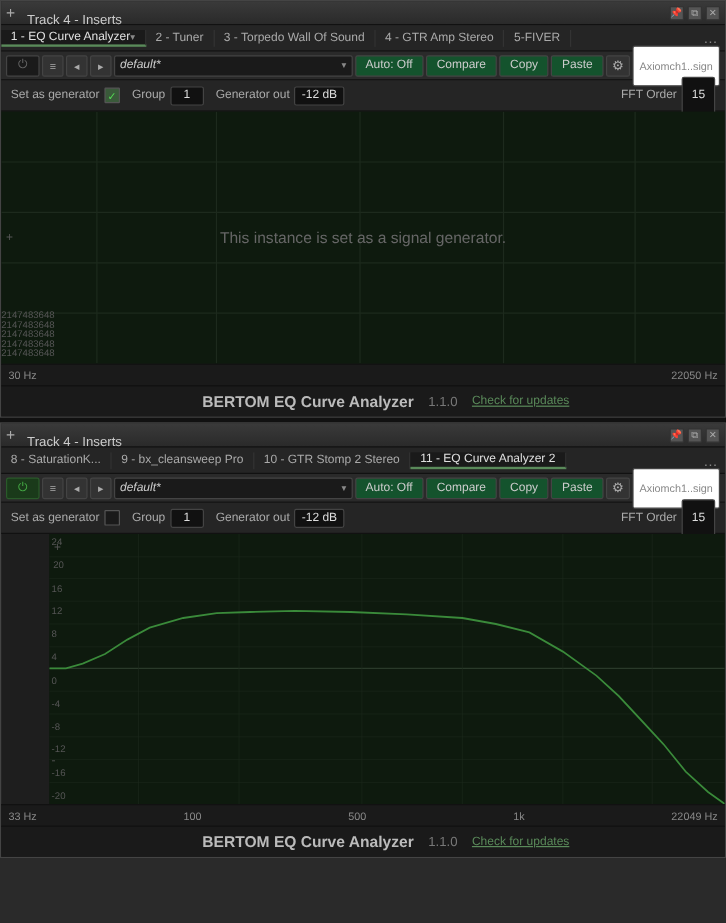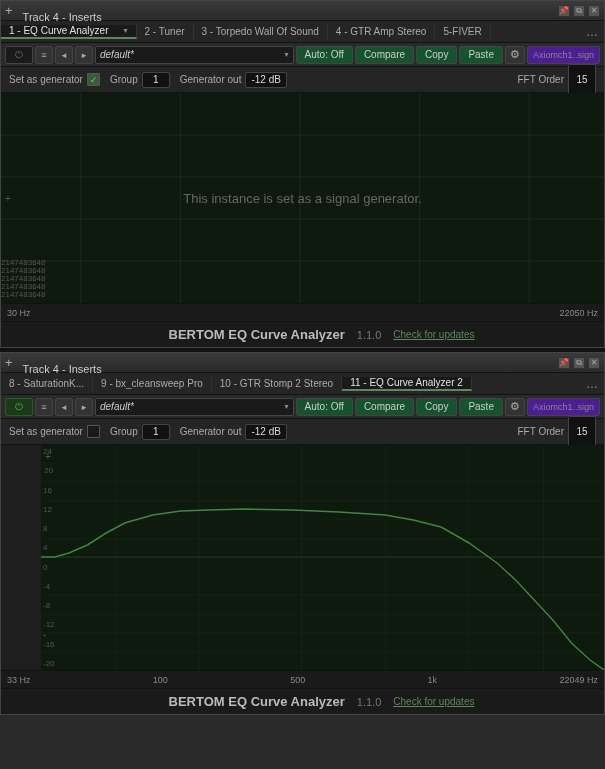--- a/index.html
+++ b/index.html
@@ -62,21 +62,21 @@
     }
     .tab-item {
       padding: 0 8px;
       height: 14px;
       line-height: 22px;
       font-size: 10px;
       color: #aaa;
       border-right: 1px solid #333;
       cursor: pointer;
       white-space: nowrap;
-      display: flex; align-items: center; gap: 15px;
+      display: flex; align-items: center; gap: 0;
     }
     .tab-item.active {
       background: #1a1a1a;
       color: #e0e0e0;
       border-bottom: 2px solid #5a8a5a;
     }
     .tab-item .drop-arrow { font-size: 8px; color: #888; }
     .tabs-row .more-btn {
       margin-left: auto;
       padding: 0 6px;
@@ -142,22 +142,22 @@
       background: #333;
       border: 1px solid #444;
       border-radius: 2px;
       display: flex; align-items: center; justify-content: center;
       cursor: pointer;
       font-size: 11px; color: #aaa;
       margin-left: auto;
     }
     .signal-badge {
       height: 18px;
-      padding: 0 5px;
-      background: #4c1d95;
+      padding: 16px 5px;
+      background: #ffffff;
       border: 1px solid #444;
       border-radius: 2px;
       color: #888;
       font-size: 9px;
       display: flex; align-items: center;
     }
 
     
     .params-row {
       display: flex;

